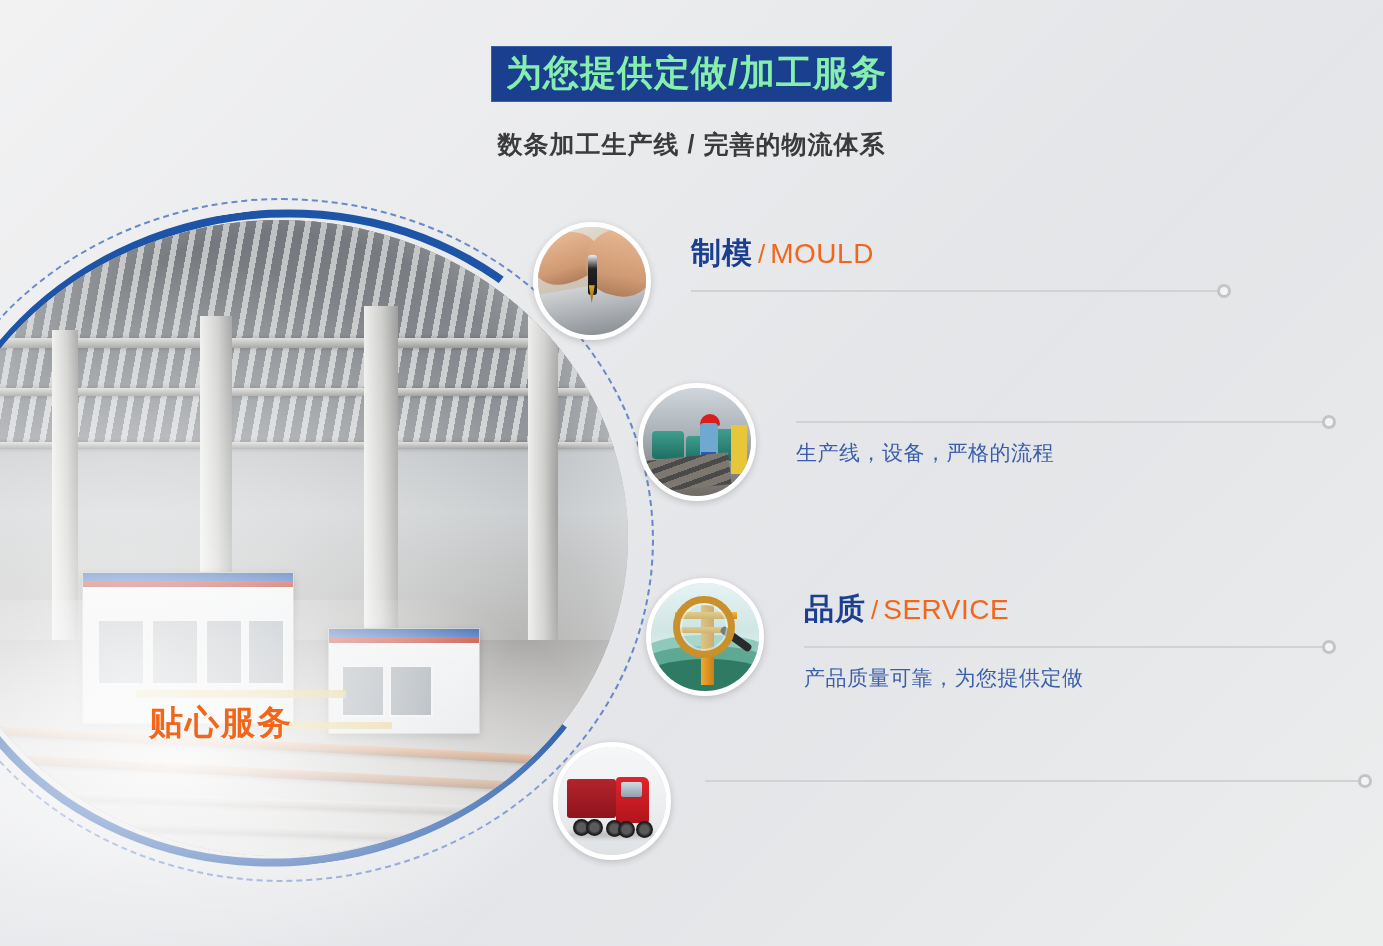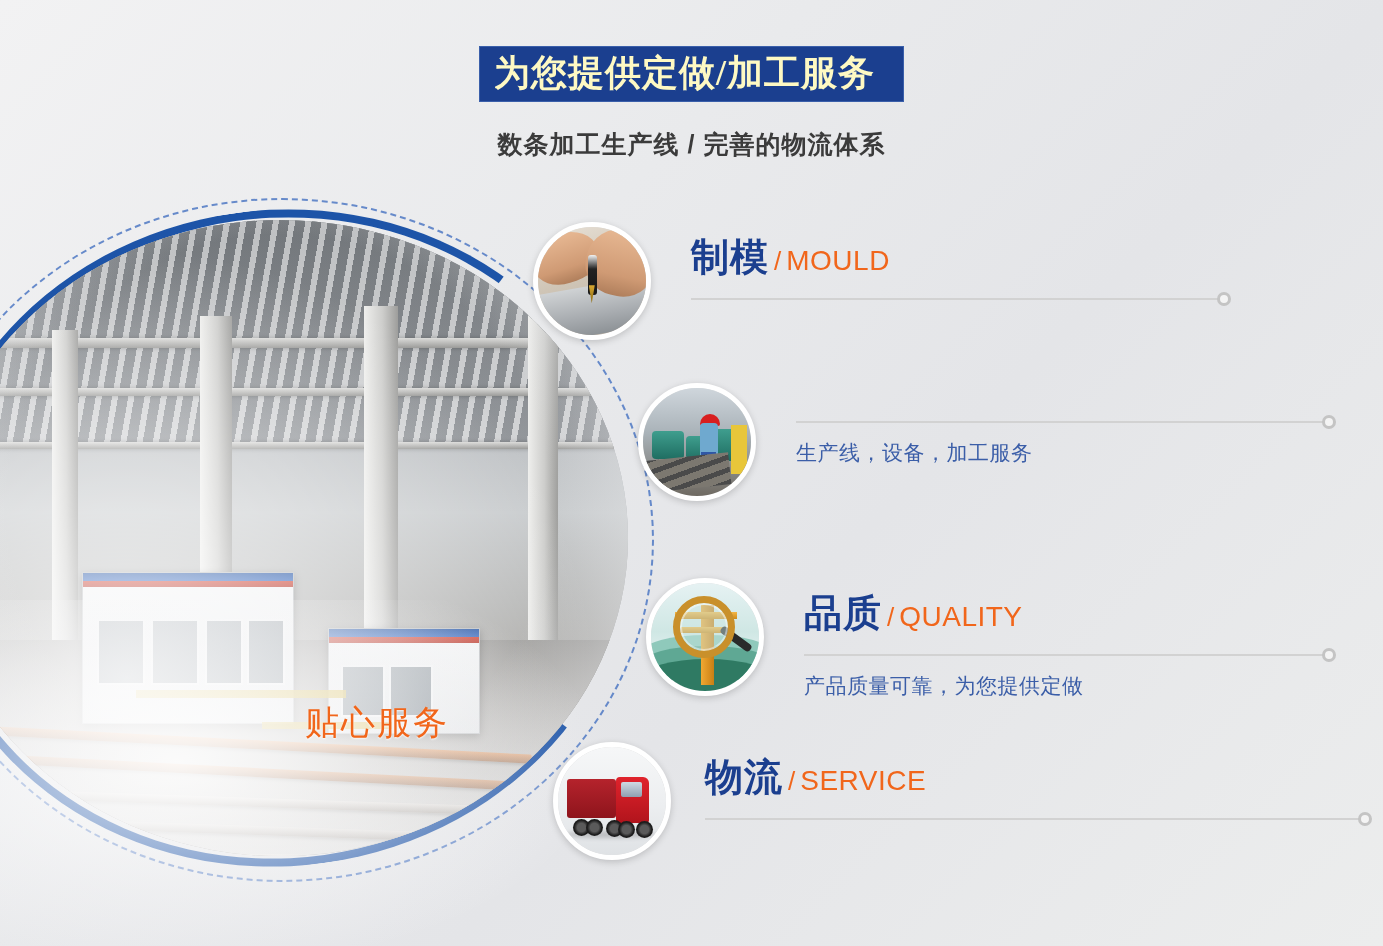--- a/index.html
+++ b/index.html
@@ -30,28 +30,27 @@
     text-align: center;
   }
   .title-row {
     display: inline-flex;
     align-items: center;
     justify-content: center;
     white-space: nowrap;
   }
   .title-badge {
     background: #1b3f8f;
-    color: #fef9c3;
+    color: #86efac;
     font-size: 36px;
     font-weight: bold;
     letter-spacing: 1px;
-    padding: 8px 28px 10px 14px;
+    padding: 8px 4px 10px 14px;
     line-height: 1;
     border: 1px solid #3a5faa;
-    font-family: Liberation Serif, serif;
   }
   .title-orange {
     color: #f1661b;
     font-size: 44px;
     font-weight: bold;
     line-height: 1;
     padding-left: 6px;
     letter-spacing: 1px;
   }
   .subtitle {
@@ -178,23 +177,23 @@
   
   .caption {
     position: absolute;
     left: 34px;
     top: 700px;
     width: 420px;
   }
   .caption-title {
     color: #f1661b;
     font-size: 34px;
-    font-weight: normal;
+    font-weight: bold;
     letter-spacing: 2px;
-    text-align: right;
+    text-align: left;
     width: 300px;
     margin-left: 115px;
     text-shadow: 0 1px 2px rgba(255,255,255,.9);
   }
   .caption-banner {
     margin-top: 12px;
     width: 330px;
     height: 48px;
     line-height: 48px;
     background: linear-gradient(180deg,#265aa8 0%, #1b3f8f 100%);
@@ -225,21 +224,21 @@
   .item-body {
     position: absolute;
     top: 16px;
   }
   .item-head {
     white-space: nowrap;
     line-height: 1;
   }
   .head-cn {
     color: #1b3f8f;
-    font-size: 38px;
+    font-size: 30px;
     font-weight: bold;
     letter-spacing: 1px;
   }
   .head-sep {
     color: #f1661b;
     font-size: 26px;
     font-weight: normal;
     padding: 0 5px;
   }
   .head-en {
@@ -412,41 +411,41 @@
         <div class="prod-body"></div>
         <div class="prod-legs"></div>
         <div class="prod-yellow"></div>
         <div class="prod-rails"></div>
       </div>
     </div>
     <div class="item-body" style="left:158px; width:542px;">
       <div class="item-line" style="width:533px;">
         <span class="item-dot"></span>
       </div>
-      <div class="item-desc">生产线，设备，加工服务</div>
+      <div class="item-desc">生产线，设备，严格的流程</div>
     </div>
   </div>
 
   <div class="item" style="left:646px; top:578px; width:700px;">
     <div class="item-icon" style="left:0; top:0;">
       <div class="art">
         <div class="qual-sky"></div>
         <div class="qual-hill" style="top:48%; height:32%; background:#8fc9bb;"></div>
         <div class="qual-hill" style="top:58%; height:32%; background:#5fa894;"></div>
         <div class="qual-hill" style="top:70%; height:34%; background:#2f7a63;"></div>
         <div class="qual-post"></div>
         <div class="qual-arm" style="left:22%; top:27%; width:58%; height:7px;"></div>
         <div class="qual-arm" style="left:28%; top:41%; width:46%; height:6px;"></div>
         <div class="qual-handle"></div>
         <div class="qual-lens"></div>
       </div>
     </div>
     <div class="item-body" style="left:158px; width:542px;">
       <div class="item-head">
-        <span class="head-cn">品质</span><span class="head-sep">/</span><span class="head-en">QUALITY</span>
+        <span class="head-cn">品质</span><span class="head-sep">/</span><span class="head-en">SERVICE</span>
       </div>
       <div class="item-line" style="width:525px;">
         <span class="item-dot"></span>
       </div>
       <div class="item-desc">产品质量可靠，为您提供定做</div>
     </div>
   </div>
 
   <div class="item" style="left:553px; top:742px; width:830px;">
     <div class="item-icon" style="left:0; top:0;">
@@ -457,22 +456,19 @@
         <div class="truck-cab"></div>
         <div class="truck-glass"></div>
         <div class="truck-wheel" style="left:14%; bottom:18%;"></div>
         <div class="truck-wheel" style="left:26%; bottom:18%;"></div>
         <div class="truck-wheel" style="left:44%; bottom:17%;"></div>
         <div class="truck-wheel" style="left:56%; bottom:16%;"></div>
         <div class="truck-wheel" style="left:72%; bottom:16%;"></div>
       </div>
     </div>
     <div class="item-body" style="left:152px; width:678px;">
-      <div class="item-head">
-        <span class="head-cn">物流</span><span class="head-sep">/</span><span class="head-en">SERVICE</span>
-      </div>
       <div class="item-line" style="width:660px;">
         <span class="item-dot"></span>
       </div>
     </div>
   </div>
 
 </div>
 
 </body></html>

